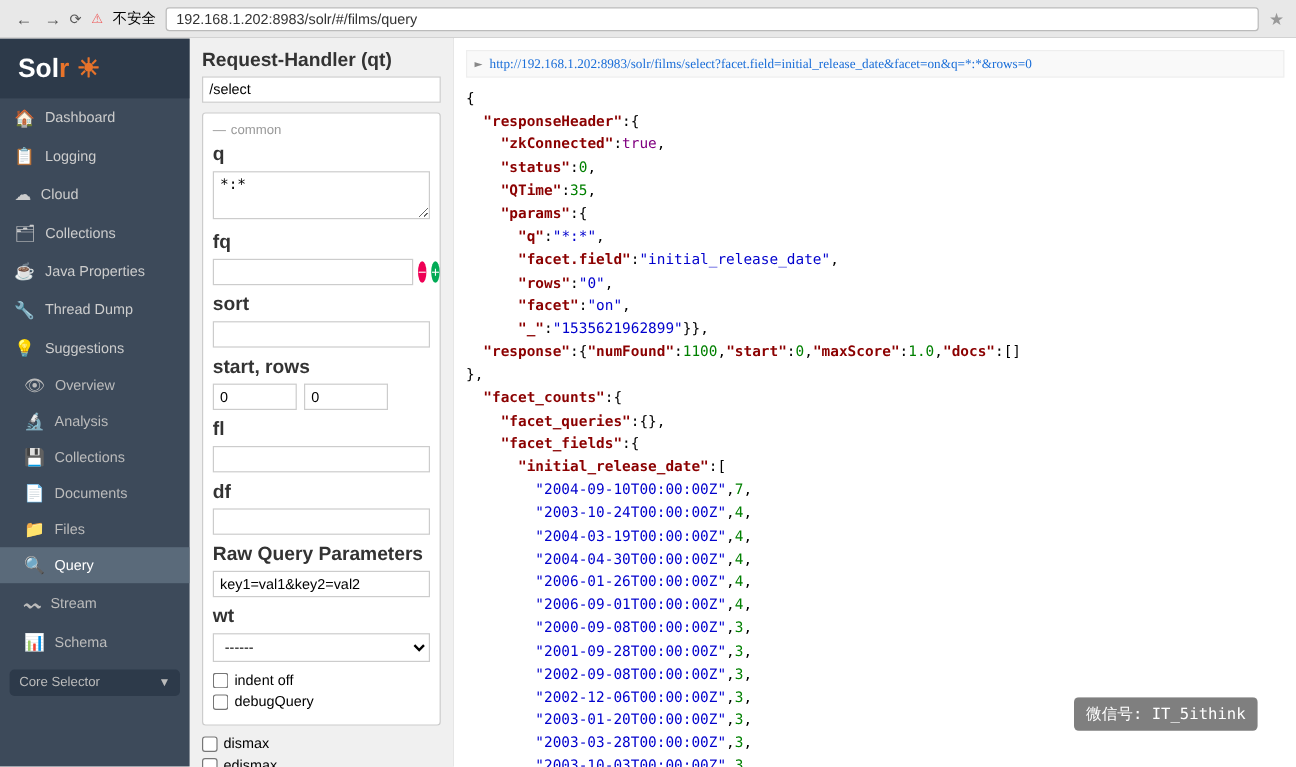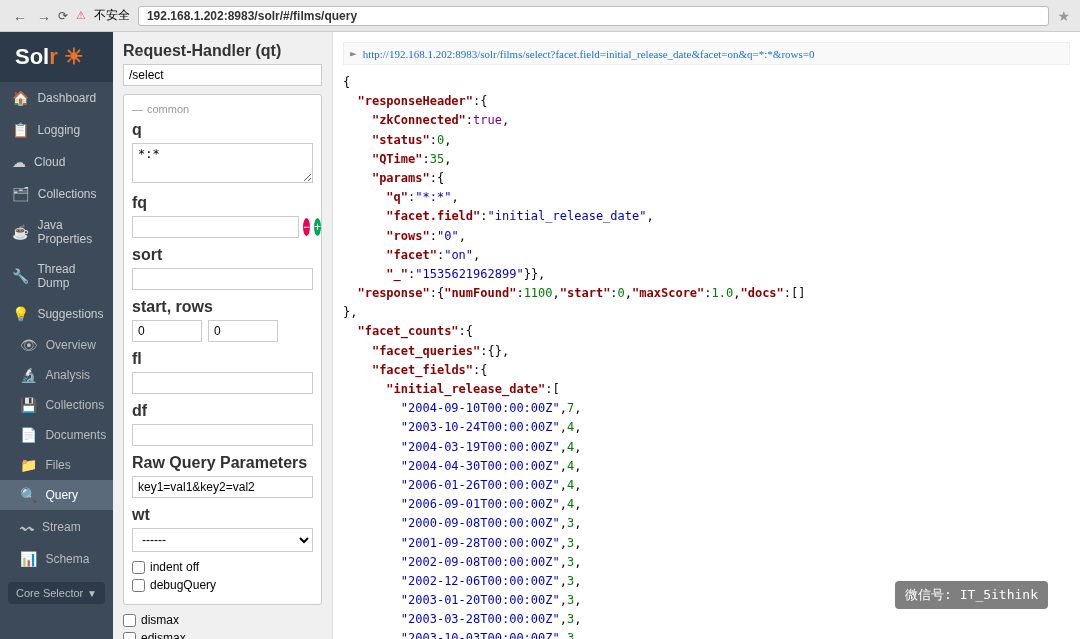--- a/index.html
+++ b/index.html
@@ -13,29 +13,29 @@
       align-items: center;
       gap: 8px;
       border-bottom: 1px solid #ccc;
       height: 32px;
     }
     .browser-nav { display: flex; gap: 4px; }
     .nav-btn { background: none; border: none; cursor: pointer; font-size: 14px; color: #555; padding: 0 3px; }
     .nav-btn:disabled { color: #bbb; cursor: default; }
     .refresh-btn { font-size: 12px; color: #555; background: none; border: none; cursor: pointer; }
     .security-icon { color: #e55; font-size: 11px; }
-    .url-bar { flex: 1; background: white; border: 1px solid #bbb; border-radius: 3px; padding: 2px 8px; font-size: 12px; color: #333; font-weight: bold; }
+    .url-bar { flex: 1; background: white; border: 1px solid #bbb; border-radius: 3px; padding: 2px 8px; font-size: 12px; color: #333; }
     .star-btn { background: none; border: none; font-size: 14px; color: #999; cursor: pointer; }
 
     
     .main-layout { display: flex; flex: 1; overflow: hidden; }
 
     
     .sidebar {
-      width: 113px;
+      width: 158px;
       background: #3d4a5a;
       color: white;
       display: flex;
       flex-direction: column;
       overflow-y: auto;
       flex-shrink: 0;
     }
     .logo-area {
       padding: 12px 15px;
       background: #2d3a4a;

